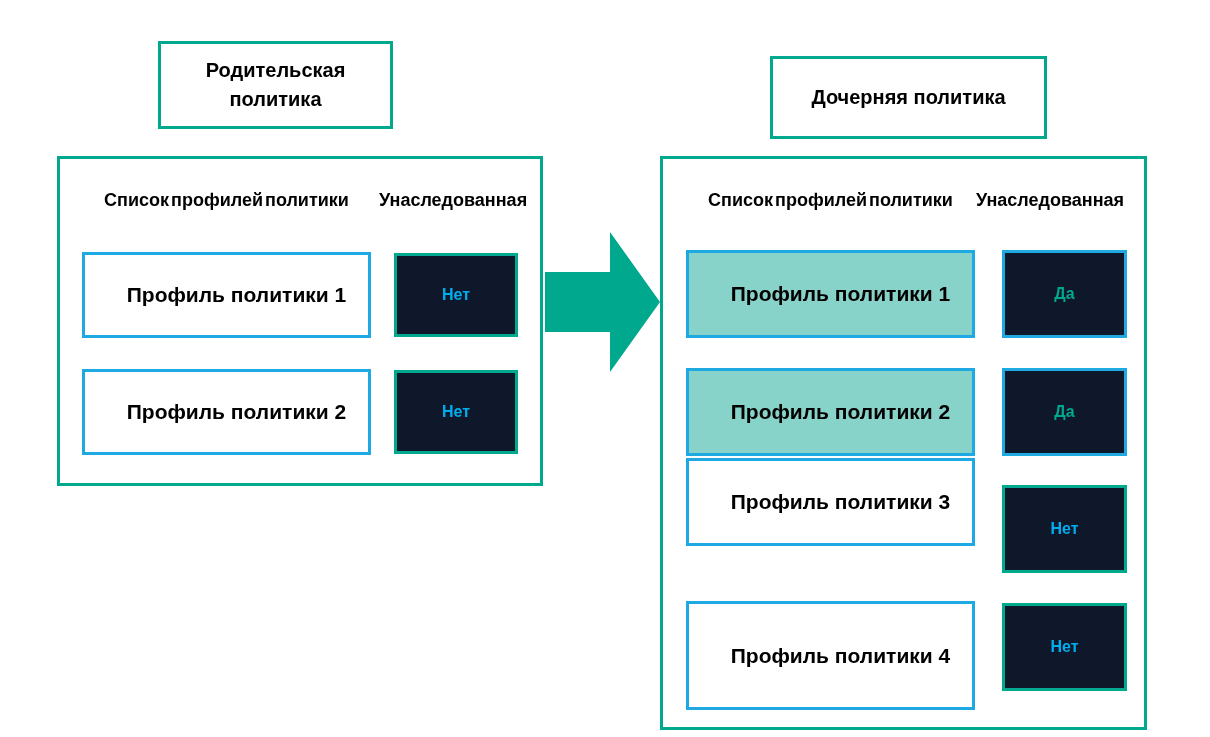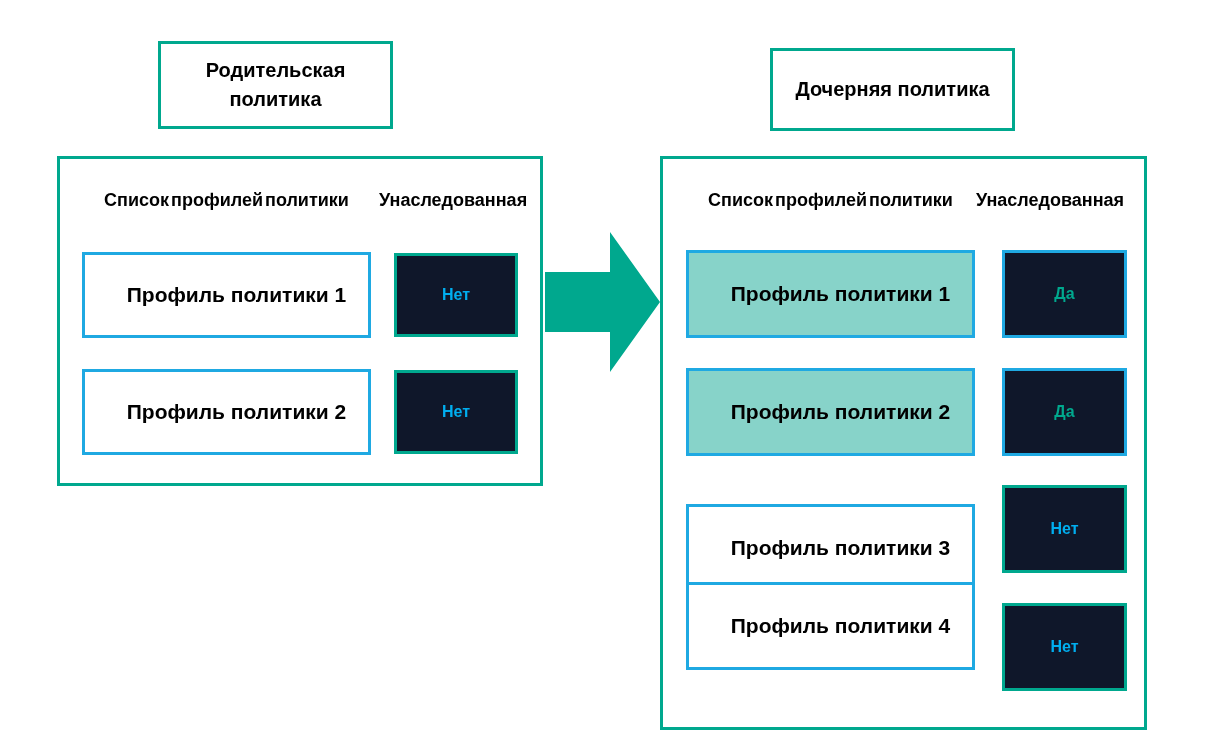--- a/index.html
+++ b/index.html
@@ -65,21 +65,21 @@
 </style>
 </head>
 <body>
 
 <div class="abs" style="left:0;top:0;width:1210px;height:737px;">
 
   <div class="abs title-box" style="left:158px; top:41px; width:235px; height:88px;">
     <span class="wrap-narrow">Родительская политика</span>
   </div>
 
-  <div class="abs title-box" style="left:770px; top:48px; width:245px; height:83px;">
+  <div class="abs title-box" style="left:770px; top:56px; width:277px; height:83px;">
     <span>Дочерняя политика</span>
   </div>
 
   <div class="abs panel" style="left:57px; top:156px; width:486px; height:330px;"></div>
 
   <div class="abs panel" style="left:660px; top:156px; width:487px; height:574px;"></div>
 
   <div class="abs col-header" style="left:82px; top:190px; width:289px;">Список профилей политики</div>
   <div class="abs col-header" style="left:379px; top:190px; width:145px;">Унаследованная</div>
 
@@ -95,19 +95,19 @@
   <svg class="abs" style="left:545px; top:232px;" width="115" height="140" viewBox="0 0 115 140">
     <polygon points="0,40 65,40 65,0 115,70 65,140 65,100 0,100" fill="#00A88E"></polygon>
   </svg>
 
   <div class="abs profile-box highlighted" style="left:686px; top:250px; width:289px; height:88px;">Профиль политики 1</div>
   <div class="abs flag-box flag-yes" style="left:1002px; top:250px; width:125px; height:88px;">Да</div>
 
   <div class="abs profile-box highlighted" style="left:686px; top:368px; width:289px; height:88px;">Профиль политики 2</div>
   <div class="abs flag-box flag-yes" style="left:1002px; top:368px; width:125px; height:88px;">Да</div>
 
-  <div class="abs profile-box" style="left:686px; top:504px; width:289px; height:88px;">Профиль политики 3</div>
+  <div class="abs profile-box" style="left:686px; top:458px; width:289px; height:88px;">Профиль политики 3</div>
   <div class="abs flag-box flag-no" style="left:1002px; top:485px; width:125px; height:88px;">Нет</div>
 
-  <div class="abs profile-box" style="left:686px; top:582px; width:289px; height:88px;">Профиль политики 4</div>
+  <div class="abs profile-box" style="left:686px; top:601px; width:289px; height:109px;">Профиль политики 4</div>
   <div class="abs flag-box flag-no" style="left:1002px; top:603px; width:125px; height:88px;">Нет</div>
 
 </div>
 
 </body></html>

